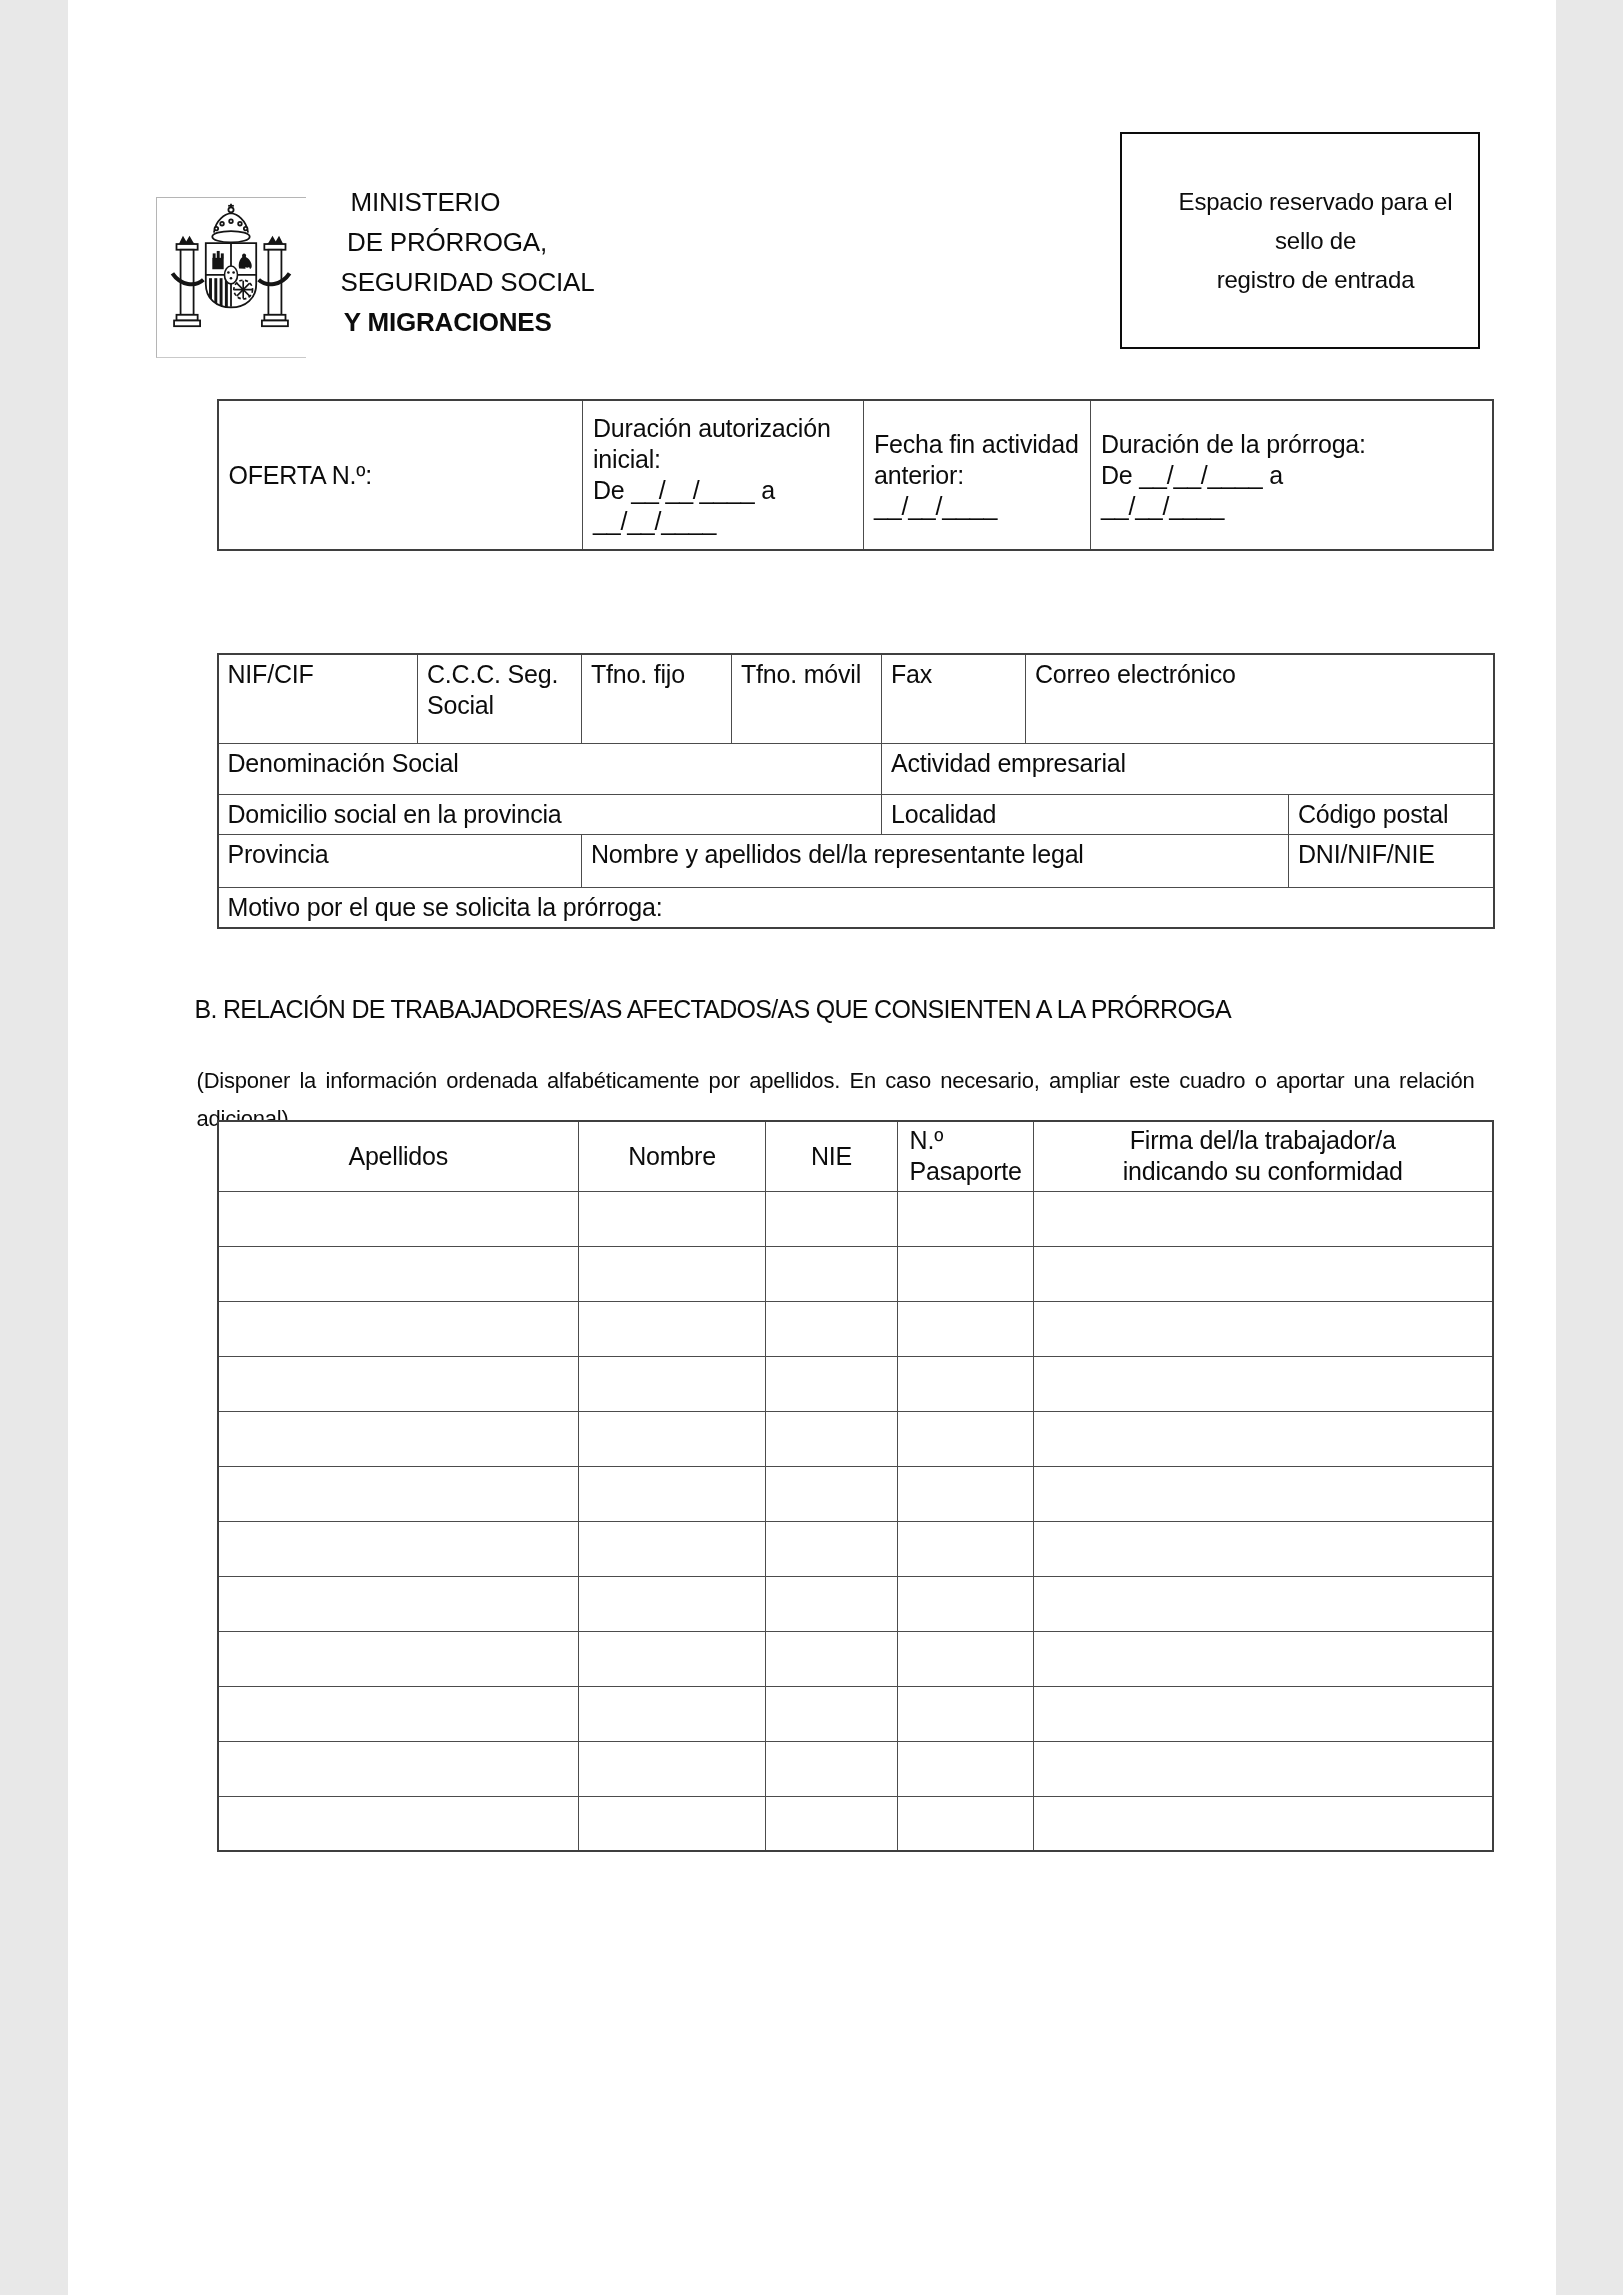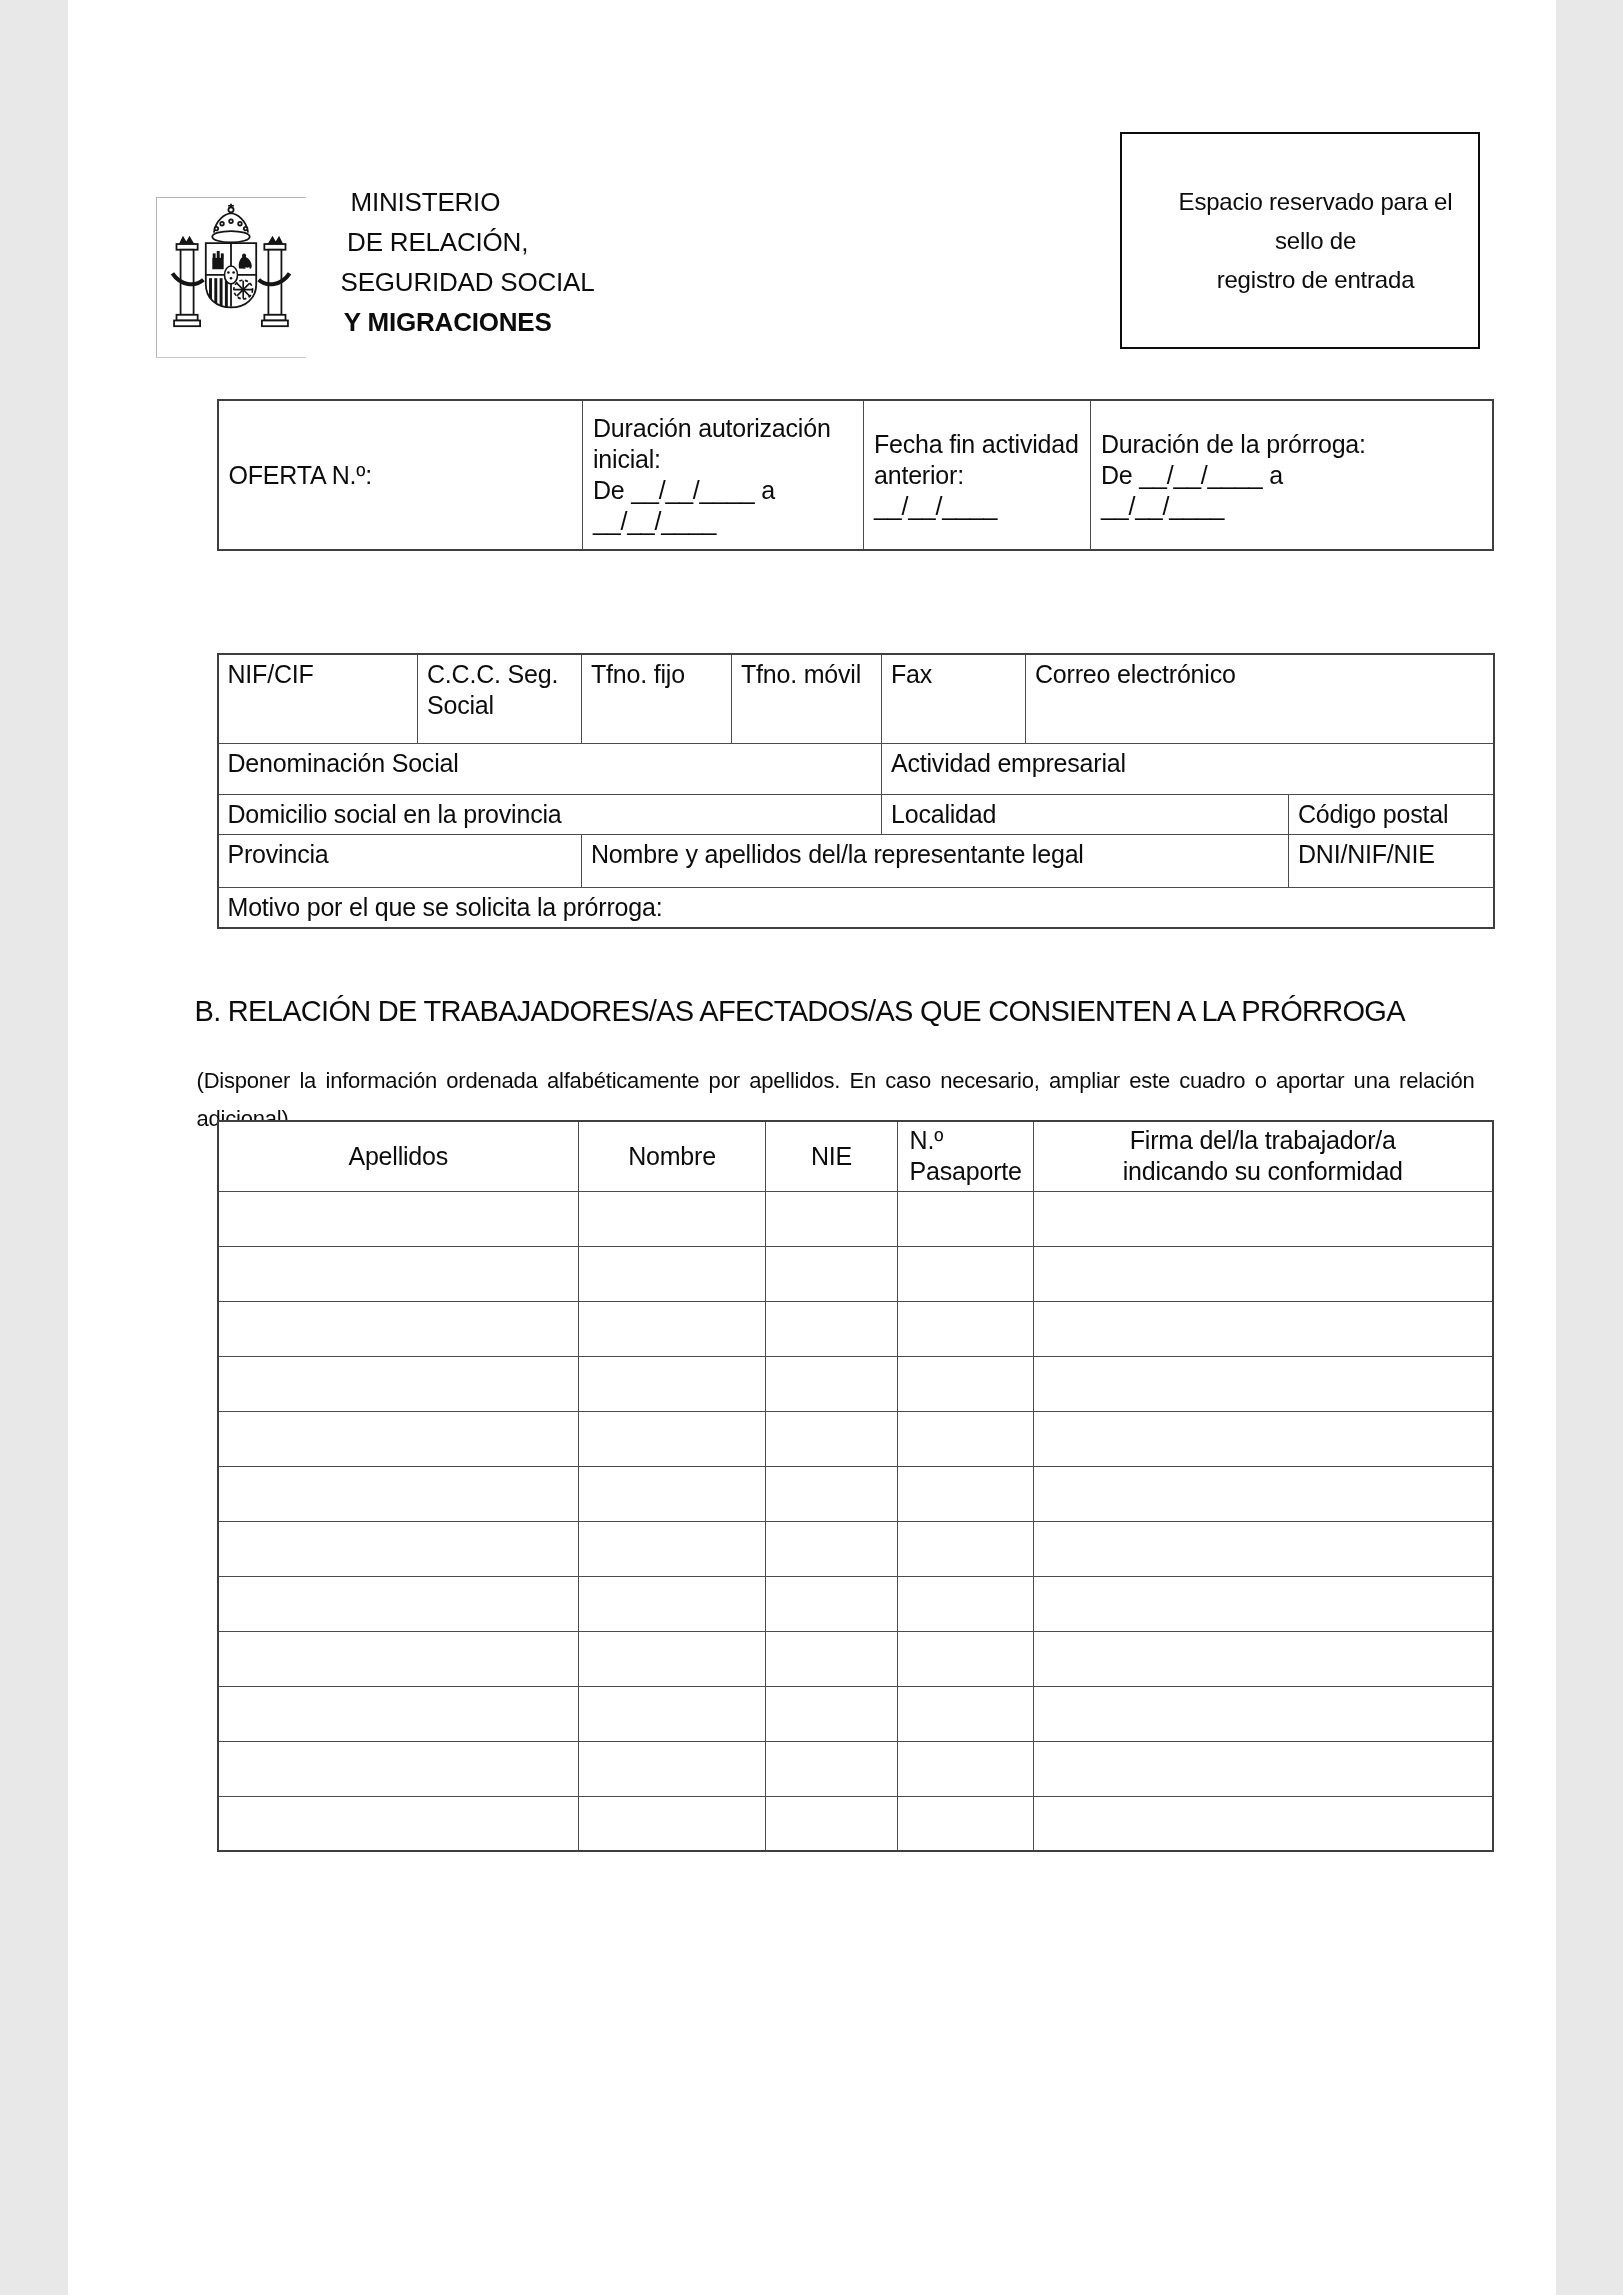--- a/index.html
+++ b/index.html
@@ -42,21 +42,21 @@
   .h-a .big{font-size:37px;letter-spacing:-0.4px;margin-right:5px;}
   
   table.cmp{left:149px;top:653px;width:1276px;}
   table.cmp tr.r1{height:89px;}
   table.cmp tr.r2{height:51px;}
   table.cmp tr.r3{height:35px;}
   table.cmp tr.r4{height:53px;}
   table.cmp tr.r5{height:40px;}
   table.cmp td{padding:4.1px 9px;}
   
-  .h-b{position:absolute;left:127px;top:995px;font-size:29px;letter-spacing:-0.7px;}
+  .h-b{position:absolute;left:127px;top:995px;font-size:25px;letter-spacing:-0.7px;}
   .note{
     position:absolute;left:129px;top:1062px;width:1278px;font-size:22px;
     line-height:38px;text-align:justify;letter-spacing:-0.2px;
   }
   
   table.wrk{left:149px;top:1120px;width:1276px;}
   table.wrk thead tr{height:64px;}
   table.wrk thead th{vertical-align:middle;text-align:center;letter-spacing:-0.2px;padding:3.3px 6.6px;}
   table.wrk thead th.left{text-align:left;padding-left:11.6px;}
   table.wrk tbody tr{height:55px;}
@@ -134,21 +134,21 @@
 
       <ellipse cx="75" cy="88" rx="8" ry="11" fill="#ffffff" stroke="#141414" stroke-width="2"></ellipse>
       <circle cx="71.8" cy="85" r="1.6" fill="#141414"></circle>
       <circle cx="78.2" cy="85" r="1.6" fill="#141414"></circle>
       <circle cx="75" cy="92" r="1.6" fill="#141414"></circle>
     </svg>
   </div>
 
   <div class="ministry">
     <div>MINISTERIO</div>
-    <div>DE RELACIÓN,</div>
+    <div>DE PRÓRROGA,</div>
     <div>SEGURIDAD SOCIAL</div>
     <div>Y MIGRACIONES</div>
   </div>
 
   <div class="stamp">
     <div>Espacio reservado para el sello de</div>
     <div>registro de entrada</div>
   </div>
 
   <table class="tbl offer">

